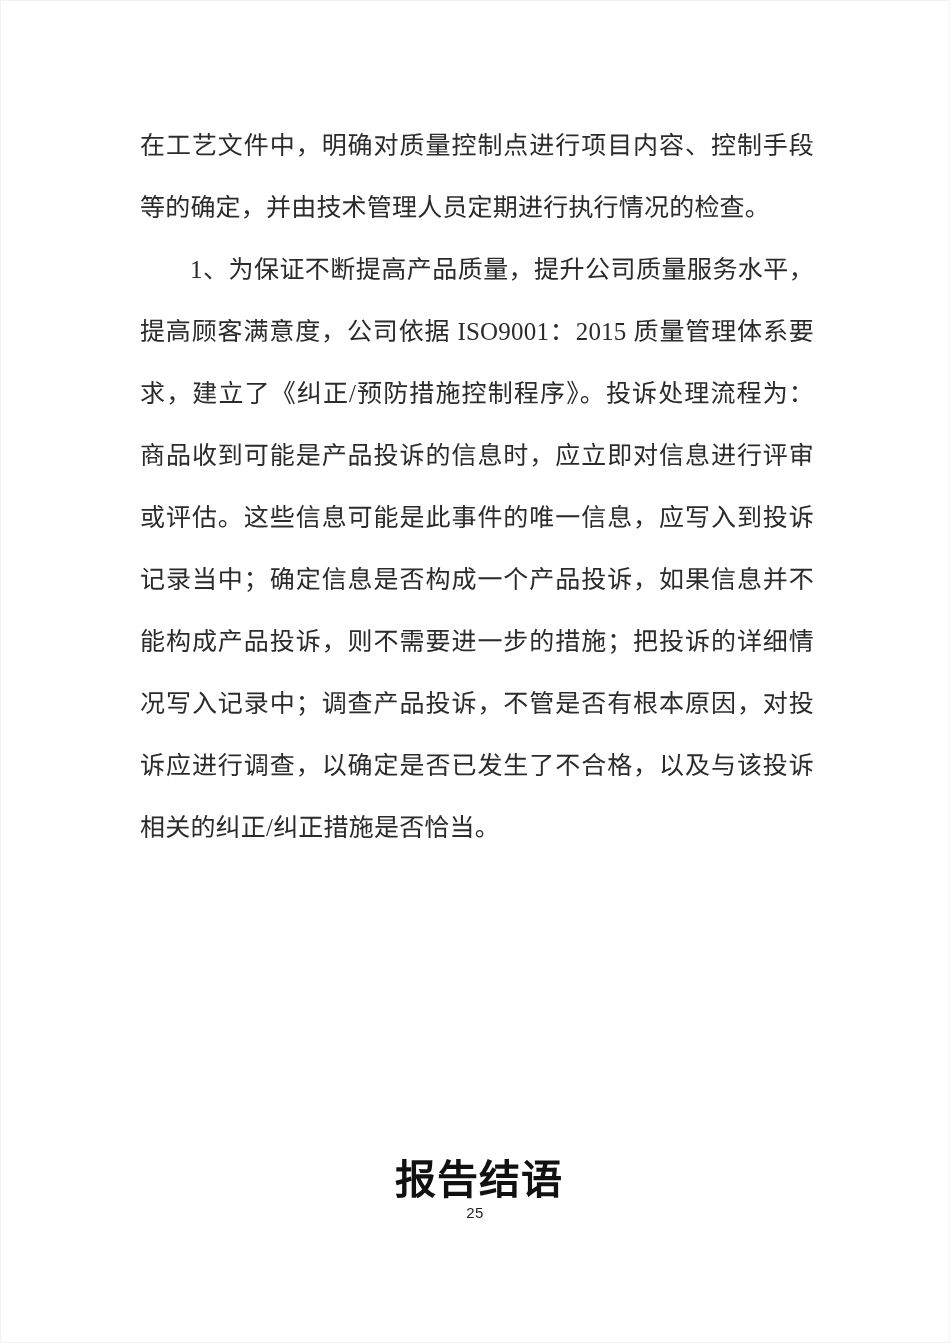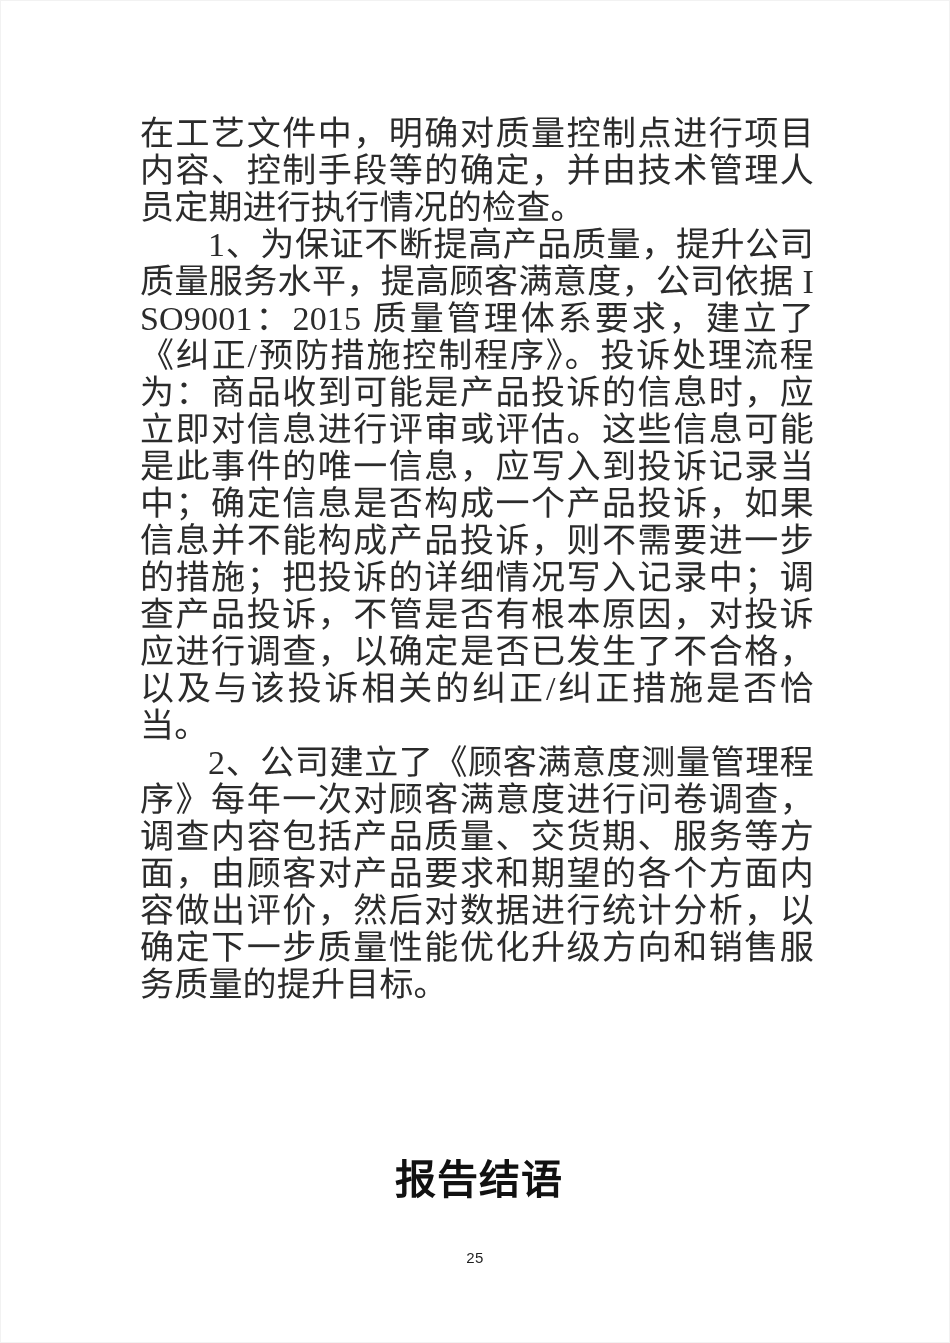--- a/index.html
+++ b/index.html
@@ -24,22 +24,22 @@
   .content {
     position: absolute;
     left: 139px;
     top: 114px;
     width: 674px;
   }
 
   .para {
     margin: 0;
     font-family: "Liberation Serif", "DejaVu Serif", serif;
-    font-size: 34px;
-    line-height: 37px;
+    font-size: 25px;
+    line-height: 62px;
     color: #2b2b2b;
     text-align: justify;
     text-justify: inter-ideograph;
     letter-spacing: 0.2px;
     word-break: break-all;
   }
 
   .para.indent {
     text-indent: 2em;
   }
@@ -61,39 +61,38 @@
     color: #111111;
     letter-spacing: 1px;
     line-height: 1.1;
   }
 
   
   .page-number {
     position: absolute;
     left: 0;
     right: 0;
-    top: 1248px;
+    top: 1203px;
     text-align: center;
     font-family: "Liberation Sans", "DejaVu Sans", sans-serif;
     font-size: 15px;
     color: #1f1f1f;
     letter-spacing: 0.5px;
   }
 </style>
 </head>
 <body>
 
 <div class="page">
 
   <div class="content">
     <p class="para">在工艺文件中，明确对质量控制点进行项目内容、控制手段等的确定，并由技术管理人员定期进行执行情况的检查。</p>
 
 
     <p class="para indent">1、为保证不断提高产品质量，提升公司质量服务水平，提高顾客满意度，公司依据 ISO9001：2015 质量管理体系要求，建立了《纠正/预防措施控制程序》。投诉处理流程为：商品收到可能是产品投诉的信息时，应立即对信息进行评审或评估。这些信息可能是此事件的唯一信息，应写入到投诉记录当中；确定信息是否构成一个产品投诉，如果信息并不能构成产品投诉，则不需要进一步的措施；把投诉的详细情况写入记录中；调查产品投诉，不管是否有根本原因，对投诉应进行调查，以确定是否已发生了不合格，以及与该投诉相关的纠正/纠正措施是否恰当。</p>
 
-    <p class="para indent">2、公司建立了《顾客满意度测量管理程序》每年一次对顾客满意度进行问卷调查，调查内容包括产品质量、交货期、服务等方面，由顾客对产品要求和期望的各个方面内容做出评价，然后对数据进行统计分析，以确定下一步质量性能优化升级方向和销售服务质量的提升目标。</p>
   </div>
 
   <div class="closing-heading">报告结语</div>
 
   <div class="page-number">25</div>
 
 </div>
 
 </body></html>

